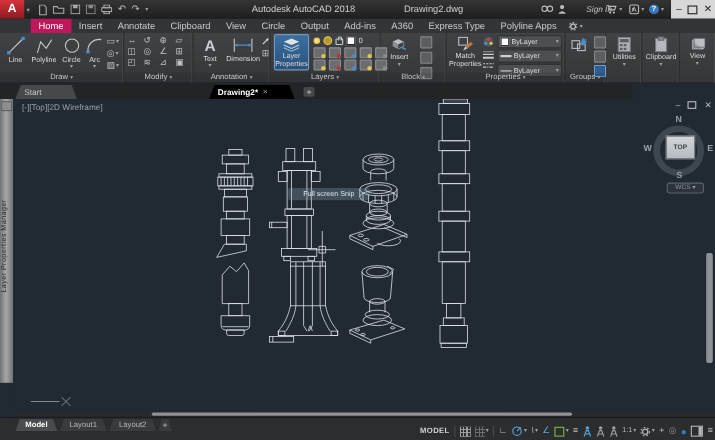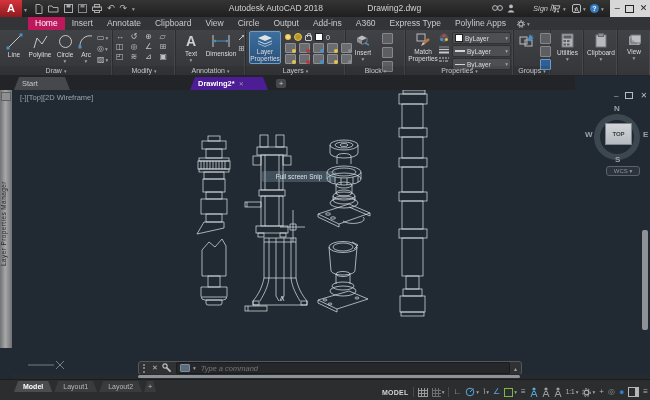--- a/index.html
+++ b/index.html
@@ -78,21 +78,21 @@
   .lock::before{content:"";position:absolute;left:0.5px;top:-3px;width:2.5px;height:2.5px;
     border:1px solid #c6c9cc;border-bottom:none;border-radius:2px 2px 0 0;}
   .small-ico{width:9px;height:9px;border:1px solid #85878a;background:#5c5e61;border-radius:1px;}
   .small-ico.hl{background:#2f5f93;border-color:#6f9cc4;}
 
   
   .filetabs{position:absolute;left:0;top:76px;width:575px;height:14px;background:#232427;}
   .ftab{position:absolute;top:1px;height:13px;display:flex;align-items:center;gap:4px;
     padding:0 8px;box-sizing:border-box;font-size:7.5px;color:#c6c7c9;background:#47484c;
     clip-path:polygon(5px 0,calc(100% - 5px) 0,100% 100%,0 100%);}
-  .ftab.active{background:#4c1d95;color:#ffffff;font-weight:bold;}
+  .ftab.active{background:#000000;color:#ffffff;font-weight:bold;}
   .ftab .x{font-size:6px;color:#9b9c9e;font-weight:normal;}
   .newtab{position:absolute;top:3px;width:10px;height:9px;background:#47484c;border-radius:2px;
     color:#c6c7c9;font-size:8px;line-height:9px;text-align:center;}
 
   
   .palette{position:absolute;left:0;top:90px;width:12px;height:258px;
     background:linear-gradient(90deg,#707173,#a6a7a9 45%,#707173);}
   .palette .ptop{position:absolute;left:1px;top:2px;width:10px;height:9px;
     background:#8d8f91;border:1px solid #5f6062;box-sizing:border-box;}
   .palette .ptitle{position:absolute;left:0;top:14px;width:12px;height:240px;
@@ -647,34 +647,20 @@
     <span class="vc-l" style="left:573px;top:40px;">W</span>
     <span class="vc-l" style="left:631px;top:40px;">E</span>
     <span class="vc-l" style="left:603px;top:65px;">S</span>
     <div class="wcs">
       <span>WCS</span>
       <span class="dd">▾</span>
     </div>
 
     <div class="vthumb"></div>
 
-    <div class="cmdbar">
-      <span class="grip"></span>
-      <span class="cmdx">✕</span>
-      <svg width="10" height="10" viewBox="0 0 10 10">
-          <circle cx="3" cy="3" r="2.1" fill="none" stroke="#b9bbbd" stroke-width="1.2"></circle>
-          <line x1="4.3" y1="4.3" x2="8.6" y2="8.6" stroke="#b9bbbd" stroke-width="1.8"></line>
-        </svg>
-      <div class="cmdfield">
-        <span class="cmdico"></span>
-        <span class="dd">▾</span>
-        <input type="text" placeholder="Type a command" style="">
-      </div>
-      <span class="cmdup">▴</span>
-    </div>
   </div>
 
   <div class="hscroll">
     <div class="hthumb"></div>
   </div>
 
   <div class="bottombar">
     <div class="layouttabs">
       <span class="ltab active">Model</span>
       <span class="ltab">Layout1</span>

